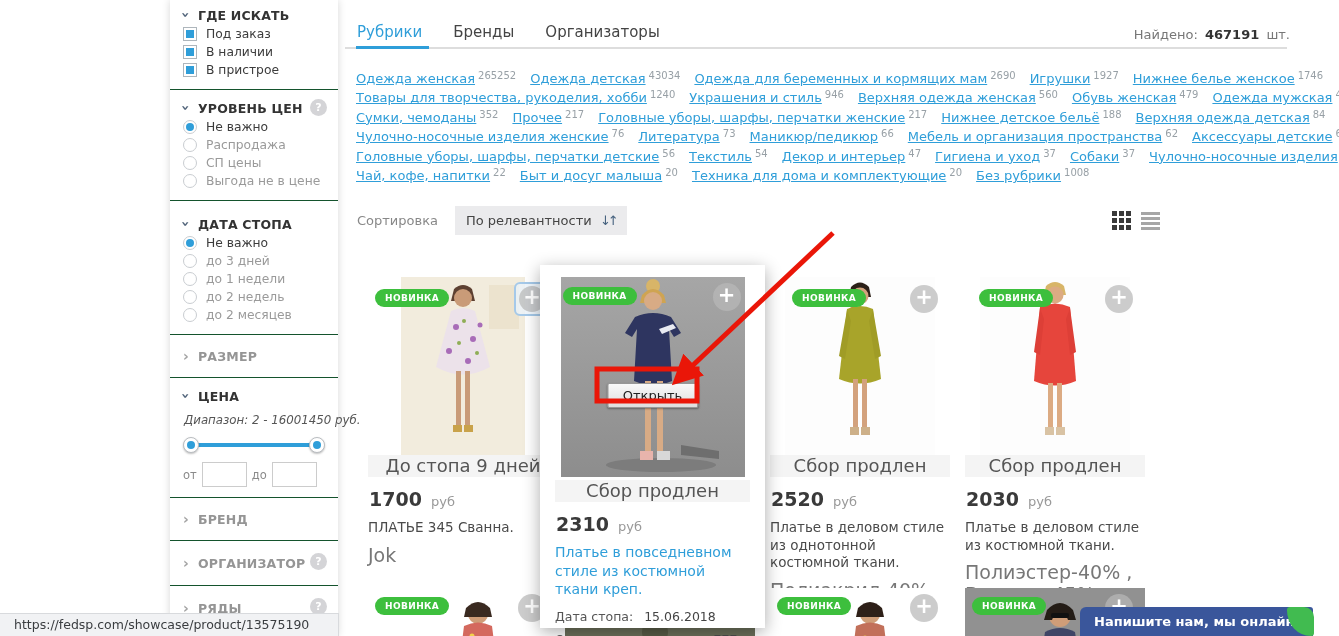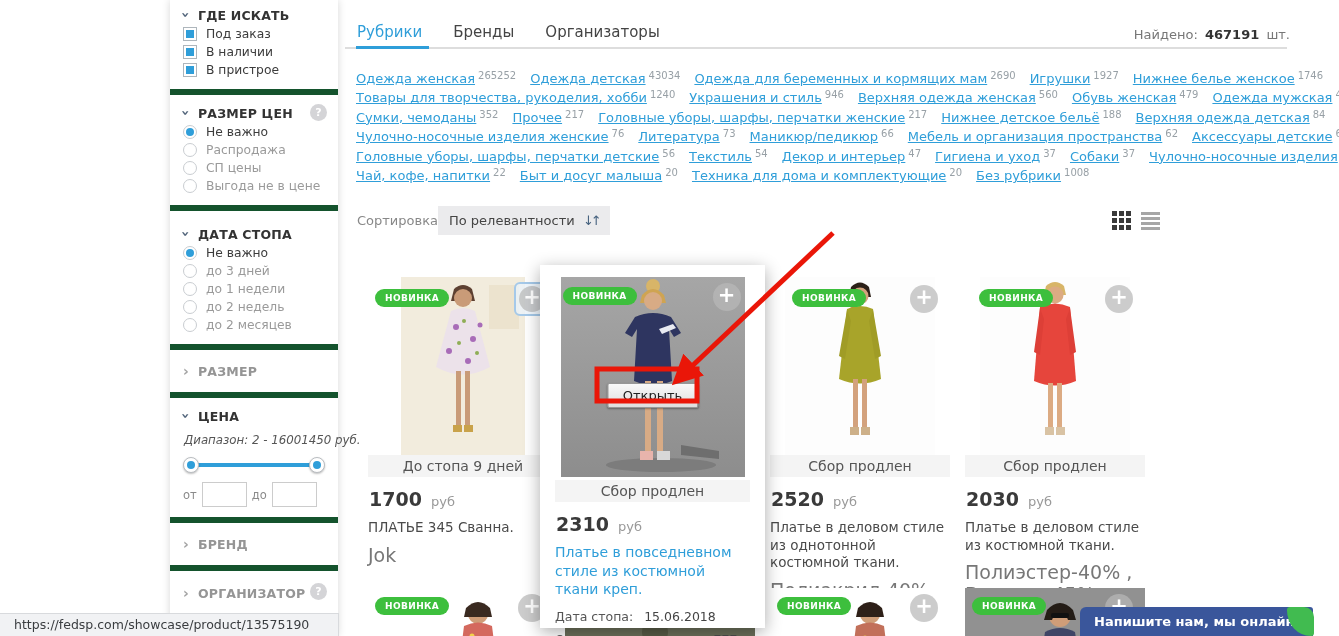--- a/index.html
+++ b/index.html
@@ -3,21 +3,21 @@
 <meta charset="utf-8">
 <style>
 :root{--accent:#2f9ed9;--badge:#3dbf3d;--red:#ea1608;--chatblue:#3a569b;--chatgreen:#41bb50}
 *{box-sizing:border-box}
 html,body{margin:0;padding:0}
 body{width:1339px;height:636px;position:relative;overflow:hidden;background:#fff;
  font-family:"DejaVu Sans","Liberation Sans",sans-serif;color:#333}
 
 .sidebar{position:absolute;left:170px;top:0;width:168px;height:636px;background:#fff;
  box-shadow:0 0 8px rgba(0,0,0,.16);z-index:2}
-.sec{padding:8px 13px 10px;border-bottom:6px solid #14532d;position:relative}
+.sec{padding:8px 13px 10px;border-bottom:1px solid #14532d;position:relative}
 .sec.first{padding-top:5px}
 .sec-title{font-size:12.5px;font-weight:bold;color:#333;letter-spacing:.2px;display:flex;align-items:center;height:20px}
 .sec.collapsed .sec-title{color:#959595}
 .chev{display:inline-block;font-size:14px;font-weight:bold;color:#51647a;margin-right:9px;line-height:1}
 .chev.down{transform:rotate(90deg)}
 .sec.collapsed .chev{color:#a3a3a3}
 .help{position:absolute;right:11px;top:9px;width:17px;height:17px;border-radius:50%;background:#d4d4d7;
  color:#fff;font-size:11px;font-weight:bold;text-align:center;line-height:17px}
 .optlist{}
 .opt-row{display:flex;align-items:center;gap:9px;height:18px;cursor:pointer}
@@ -43,37 +43,37 @@
 .tabs-line{position:absolute;left:345px;top:47px;width:942px;height:2px;background:#ddd}
 .tabs-line-active{position:absolute;left:356px;top:46px;width:73px;height:3px;background:var(--accent)}
 .results{position:absolute;right:49px;top:27px;font-size:13px;color:#777}
 .results b{color:#333;margin:0 3px}
 
 .categories{position:absolute;left:356px;top:68px;width:945px}
 .cat-row{height:19.4px;white-space:nowrap}
 .cat-link{color:var(--accent);font-size:13px;text-decoration:underline;margin-right:14px;cursor:pointer}
 .cat-count{display:inline-block;font-size:10px;color:#98a0a6;margin-left:3px;vertical-align:4px;text-decoration:none}
 
-.sortrow{position:absolute;left:357px;top:206px;display:flex;align-items:center;}
+.sortrow{position:absolute;left:357px;top:206px;display:flex;align-items:center;gap:17px}
 .sort-label{font-size:13px;color:#888}
 .sort-btn{background:#ebebed;border:none;padding:7px 11px;font-size:13px;color:#444;cursor:pointer;font-family:inherit}
 .sort-dir{color:#46627f;margin-left:4px;letter-spacing:-3px;font-size:13px}
 .view-toggle{position:absolute;left:1112px;top:211px;display:flex;gap:9px;align-items:center}
 .vbtn{cursor:pointer;display:block}
 
 .card{position:absolute;background:#fff;z-index:1}
 .photo{position:relative;width:100%;height:178px;display:flex;justify-content:center;overflow:hidden;background:#fff}
 .badge{position:absolute;left:7px;top:12px;background:var(--badge);color:#fff;font-size:9px;font-weight:bold;
  letter-spacing:.4px;padding:4px 10px;border-radius:10px}
 .plus-circle{width:28px;height:28px;border-radius:50%;background:rgba(185,185,185,.72);color:#fff;
  font-size:21px;font-weight:bold;line-height:25px;text-align:center;cursor:pointer}
 .plus-pos{position:absolute;right:12px;top:8px}
 .focus-box{position:absolute;right:8px;top:5px;width:36px;height:34px;border:2px solid #a5c9e9;border-radius:6px;
  background:rgba(235,244,252,.75);display:flex;align-items:center;justify-content:center;cursor:pointer}
-.statusline{height:22px;line-height:22px;background:#f4f4f4;text-align:center;font-size:14px;color:#555}
+.statusline{height:22px;line-height:22px;background:#f4f4f4;text-align:center;font-size:18px;color:#555}
 .price{margin:11px 0 0 1px}
 .price b{font-size:19px;color:#3a3a3a}
 .price span{font-size:13px;color:#999;margin-left:4px}
 .pname{font-size:13.5px;color:#4a4a4a;margin-top:9px;line-height:17.5px}
 .pextra{font-size:19px;color:#777;margin-top:7px}
 .c1{left:368px;top:277px;width:190px}
 .c3{left:770px;top:277px;width:180px}
 .c4{left:965px;top:277px;width:180px}
 
 .popup{left:540px;top:265px;width:225px;height:363px;box-shadow:0 4px 16px rgba(0,0,0,.33);z-index:5;padding:12px 15px 0}
@@ -121,21 +121,21 @@
         </div>
         <div class="opt-row">
           <span class="chk checked"></span>
           <span class="opt-label">В пристрое</span>
         </div>
       </div>
   </div>
   <div class="sec">
     <div class="sec-title">
       <span class="chev down">›</span>
-      <span>РАЗМЕР ЦЕН</span>
+      <span>УРОВЕНЬ ЦЕН</span>
     </div>
     <span class="help">?</span>
     <div class="optlist">
         <div class="opt-row">
           <span class="rad on"></span>
           <span class="opt-label">Не важно</span>
         </div>
         <div class="opt-row">
           <span class="rad"></span>
           <span class="opt-label dim">Распродажа</span>

